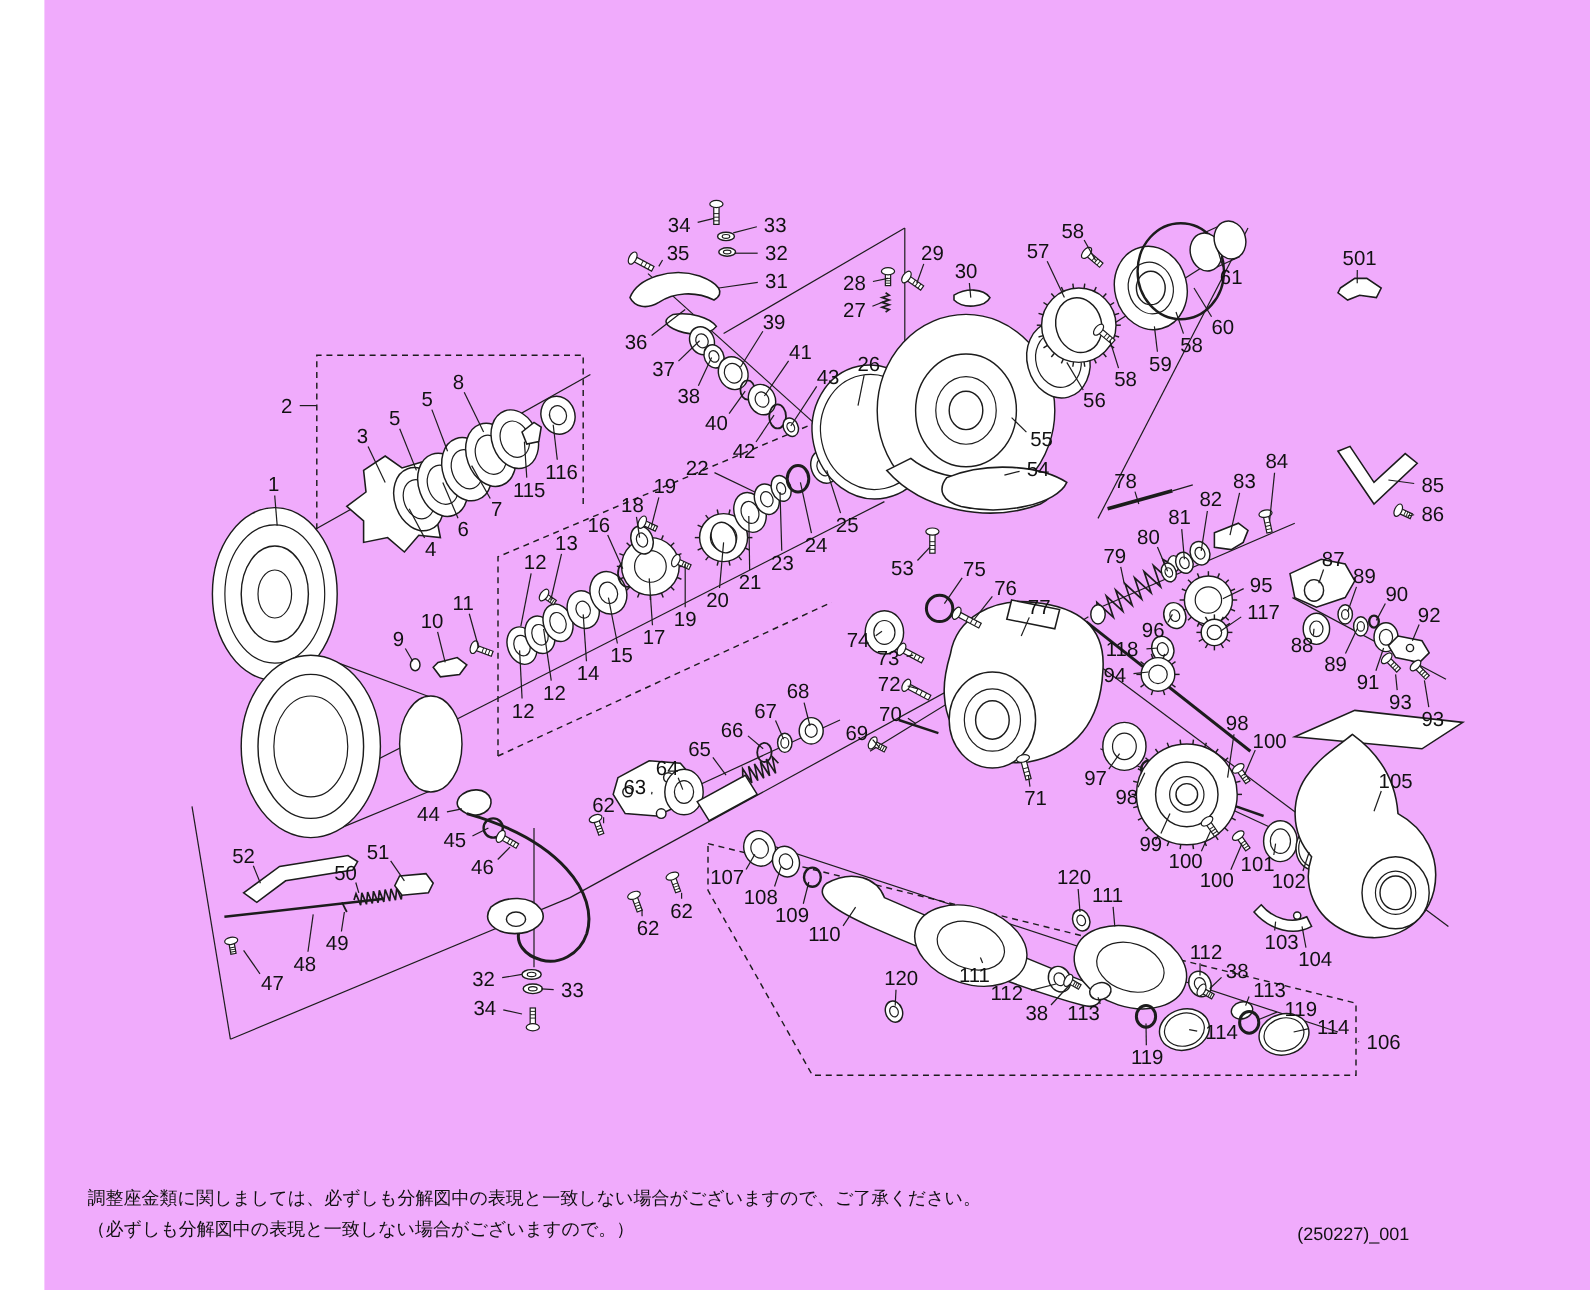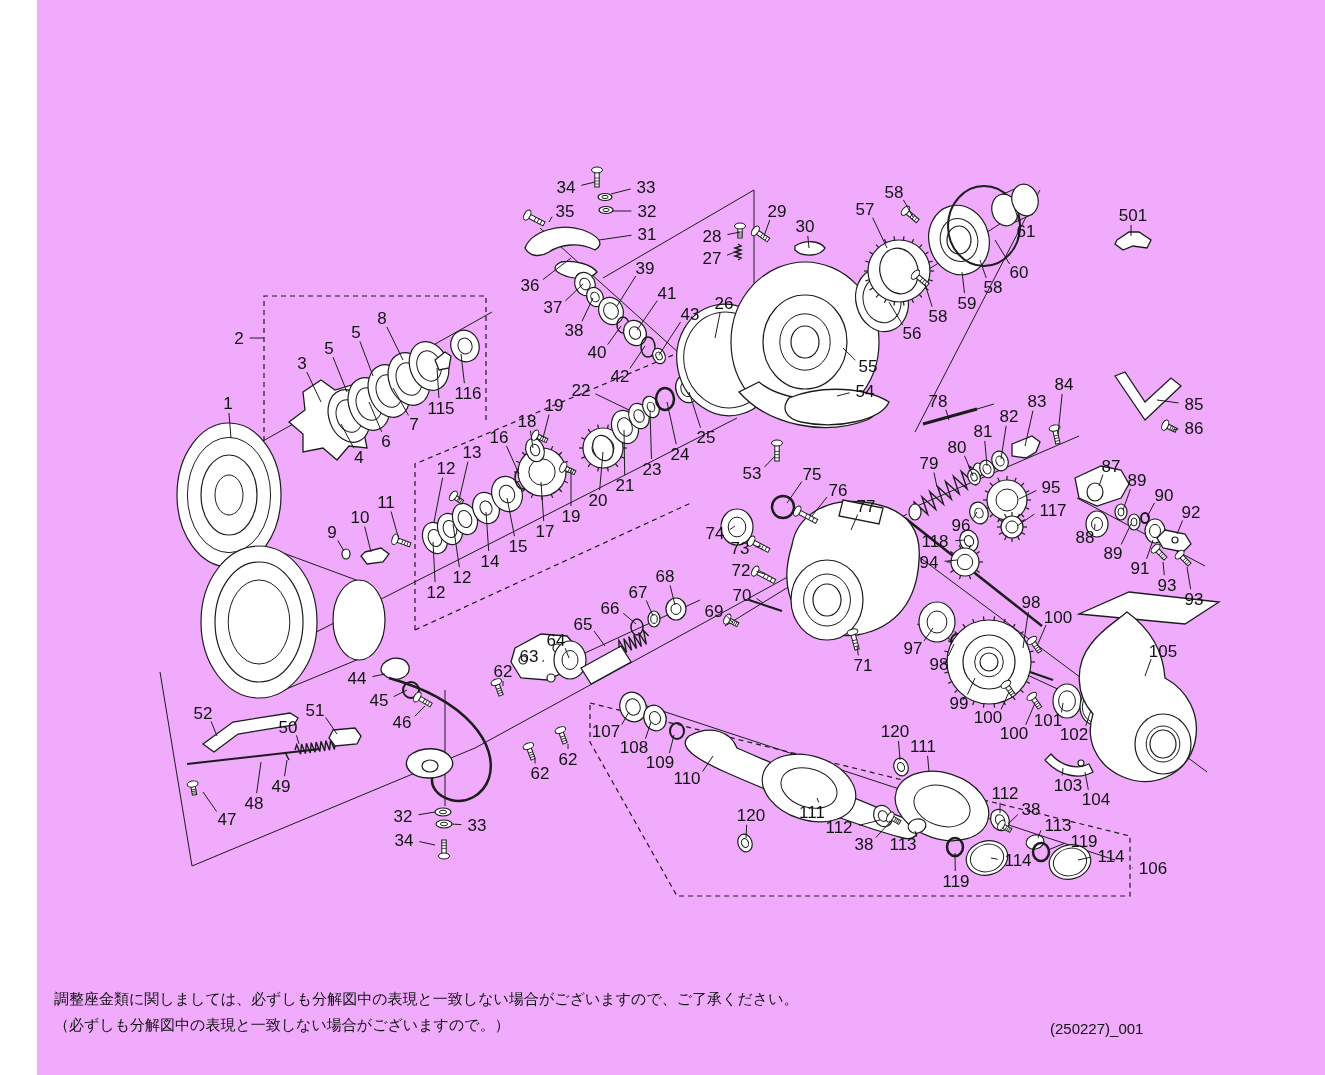--- a/index.html
+++ b/index.html
@@ -1,21 +1,21 @@
 <!DOCTYPE html>
 <html><head>
 <meta charset="utf-8">
 <style>
   html,body{margin:0;padding:0;background:#ffffff;}
   #stage{position:relative;width:1325px;height:1075px;background:#f0abfc;overflow:hidden;
          font-family:"Liberation Sans", sans-serif;margin-left:37px;}
   #diagram-svg{position:absolute;left:0;top:0;}
-  #footer{position:absolute;left:17px;top:986px;color:#111;font-size:15px;line-height:26px;}
+  #footer{position:absolute;left:36px;top:986px;color:#111;font-size:15px;line-height:26px;}
   #footer p{margin:0;}
-  #doc-number{position:absolute;left:1013px;top:1020px;color:#111;font-size:15px;}
+  #doc-number{position:absolute;left:1044px;top:1020px;color:#111;font-size:15px;}
 </style>
 </head>
 <body>
 
 <div id="stage">
   <svg id="diagram-svg" width="1325" height="1075" viewBox="0 0 1325 1075">
     <g id="layer-boxes">
         <polyline points="449,420 449,296 227,296 227,530" fill="none" stroke="#1c1c1c" stroke-width="1.2" stroke-dasharray="5,4"></polyline>
         <polyline points="378,630 378,464 686,334" fill="none" stroke="#1c1c1c" stroke-width="1.2" stroke-dasharray="5,4"></polyline>
         <polyline points="378,630 656,502" fill="none" stroke="#1c1c1c" stroke-width="1.2" stroke-dasharray="5,4"></polyline>

